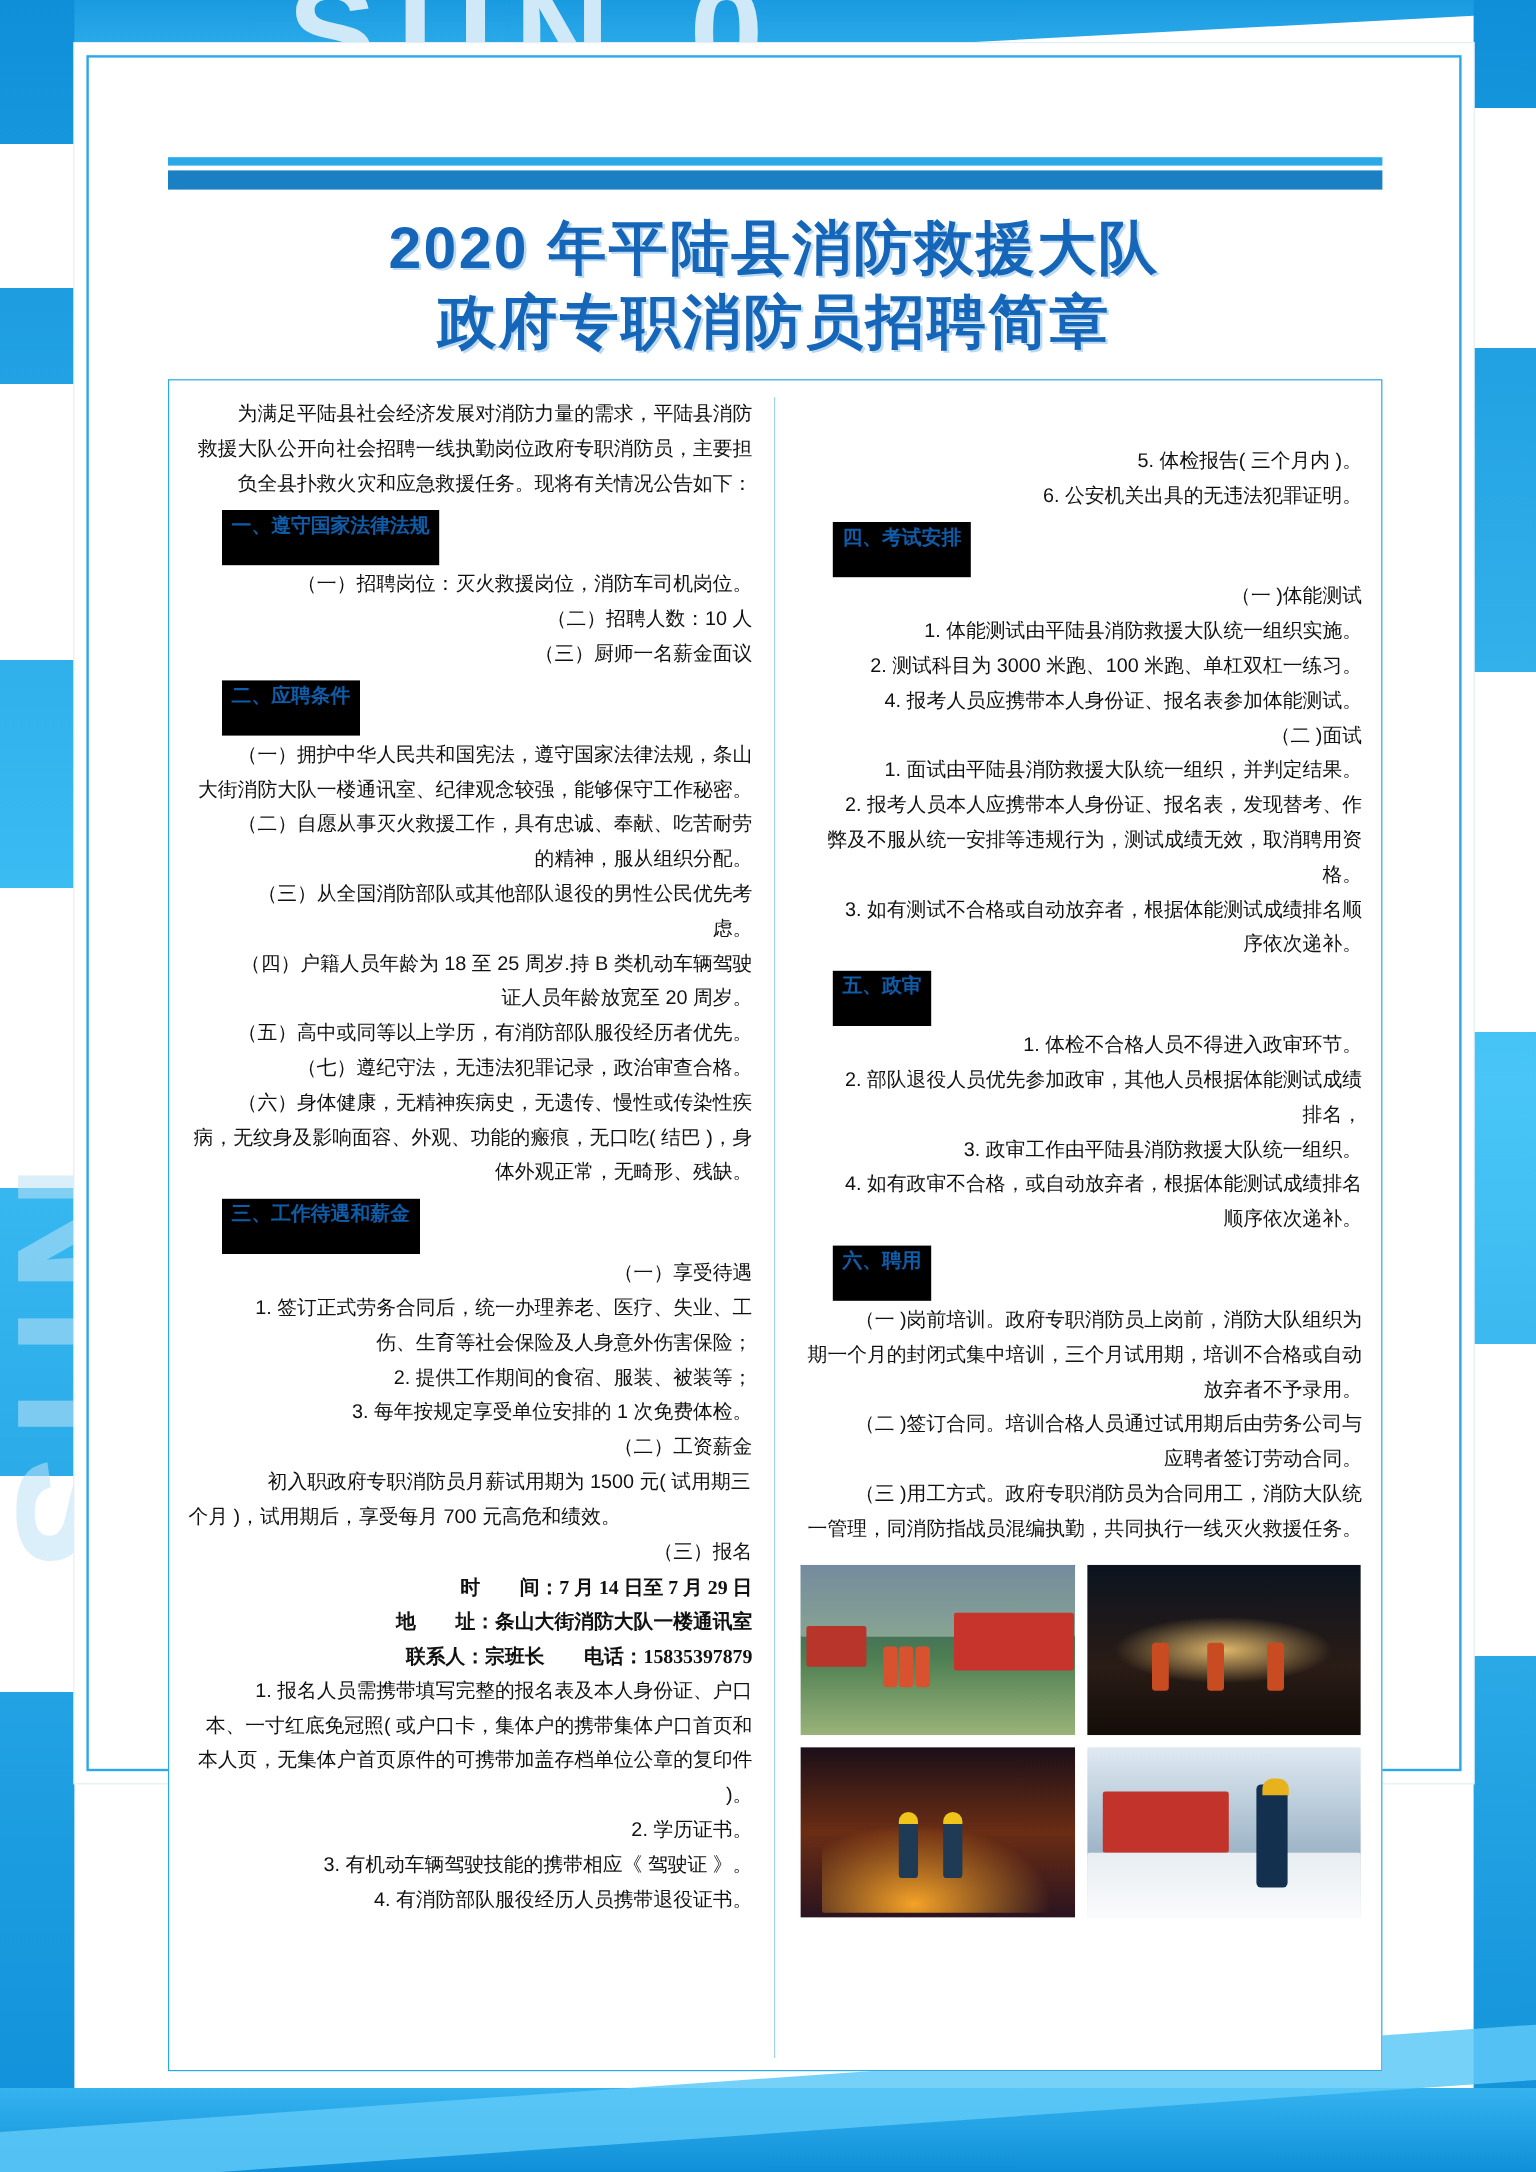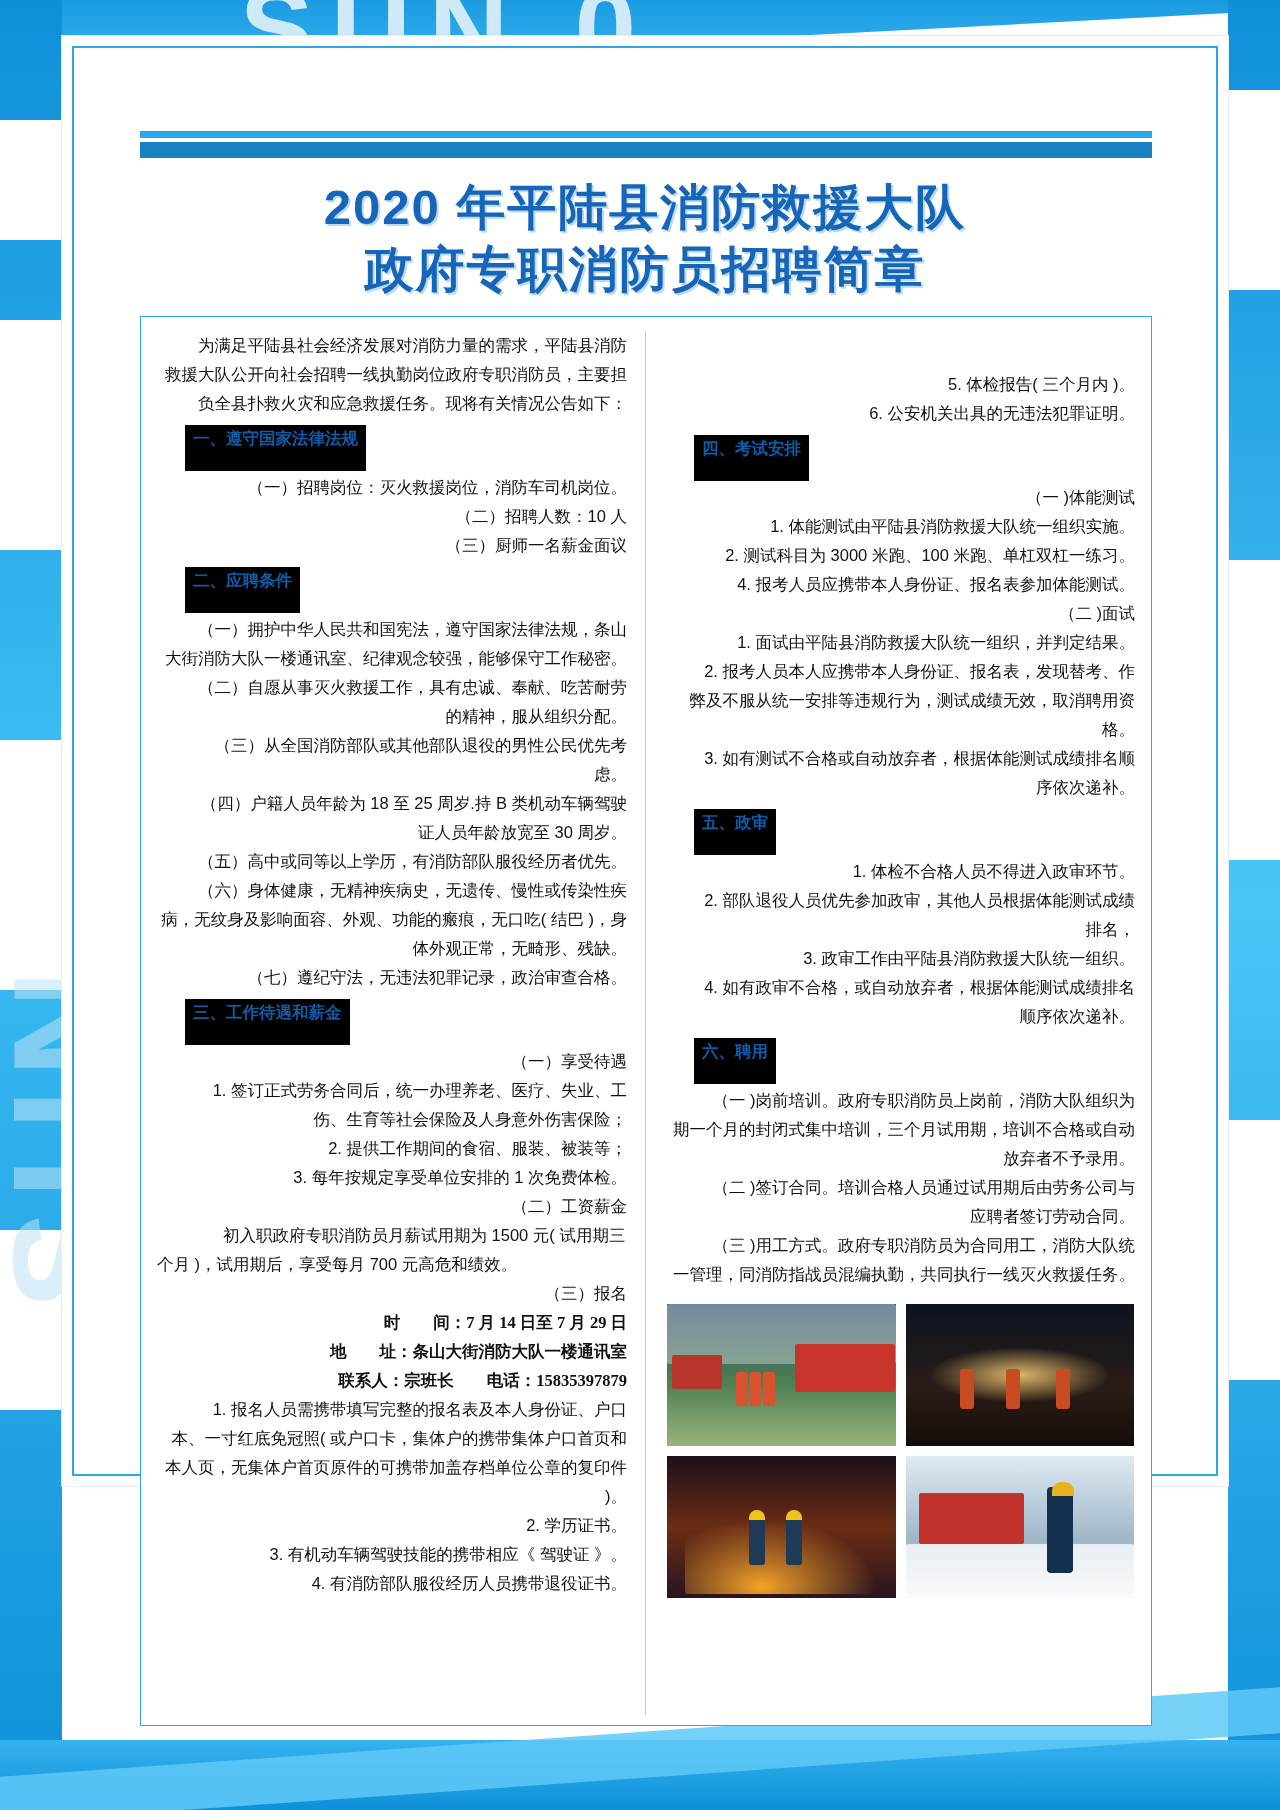--- a/index.html
+++ b/index.html
@@ -200,24 +200,24 @@
 
         <span class="heading-wrap"><span class="heading">一、遵守国家法律法规</span></span>
         <p class="indent">（一）招聘岗位：灭火救援岗位，消防车司机岗位。</p>
         <p class="indent">（二）招聘人数：10 人</p>
         <p class="indent">（三）厨师一名薪金面议</p>
 
         <span class="heading-wrap"><span class="heading">二、应聘条件</span></span>
         <p class="indent">（一）拥护中华人民共和国宪法，遵守国家法律法规，条山大街消防大队一楼通讯室、纪律观念较强，能够保守工作秘密。</p>
         <p class="indent">（二）自愿从事灭火救援工作，具有忠诚、奉献、吃苦耐劳的精神，服从组织分配。</p>
         <p class="indent">（三）从全国消防部队或其他部队退役的男性公民优先考虑。</p>
-        <p class="indent">（四）户籍人员年龄为 18 至 25 周岁.持 B 类机动车辆驾驶证人员年龄放宽至 30 周岁。</p>
+        <p class="indent">（四）户籍人员年龄为 18 至 25 周岁.持 B 类机动车辆驾驶证人员年龄放宽至 20 周岁。</p>
         <p class="indent">（五）高中或同等以上学历，有消防部队服役经历者优先。</p>
+        <p class="indent">（七）遵纪守法，无违法犯罪记录，政治审查合格。</p>
         <p class="indent">（六）身体健康，无精神疾病史，无遗传、慢性或传染性疾病，无纹身及影响面容、外观、功能的瘢痕，无口吃( 结巴 )，身体外观正常，无畸形、残缺。</p>
-        <p class="indent">（七）遵纪守法，无违法犯罪记录，政治审查合格。</p>
 
         <span class="heading-wrap"><span class="heading">三、工作待遇和薪金</span></span>
         <p class="indent">（一）享受待遇</p>
         <p class="indent">1. 签订正式劳务合同后，统一办理养老、医疗、失业、工伤、生育等社会保险及人身意外伤害保险；</p>
         <p class="indent">2. 提供工作期间的食宿、服装、被装等；</p>
         <p class="indent">3. 每年按规定享受单位安排的 1 次免费体检。</p>
         <p class="indent">（二）工资薪金</p>
         <p style="text-indent:4em">初入职政府专职消防员月薪试用期为 1500 元( 试用期三个月 )，试用期后，享受每月 700 元高危和绩效。</p>
         <p class="indent">（三）报名</p>
 

